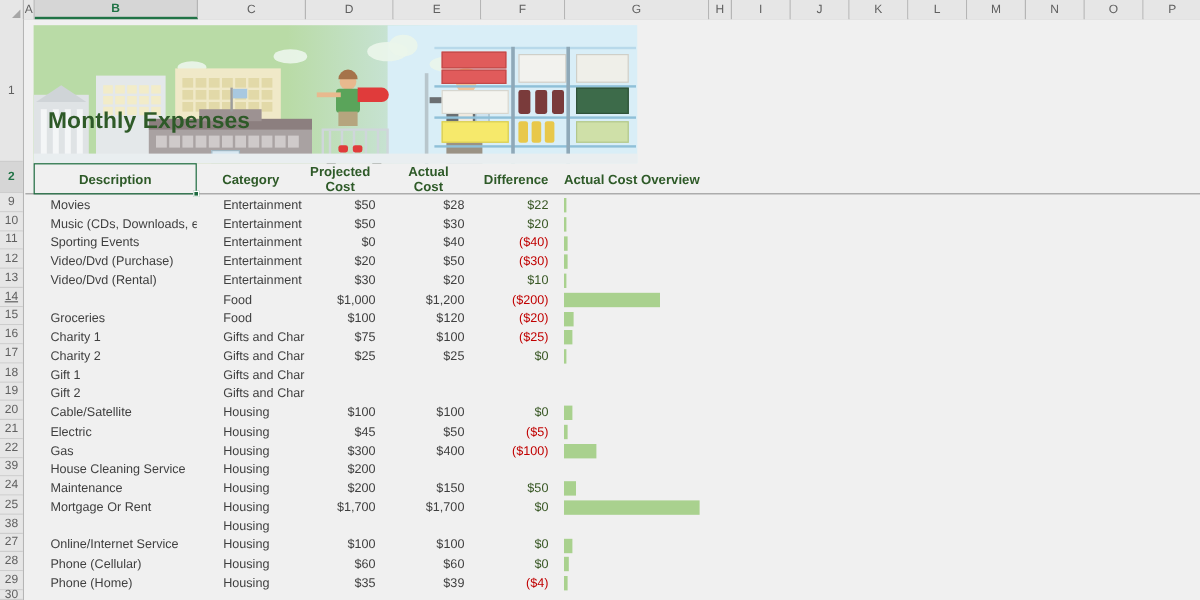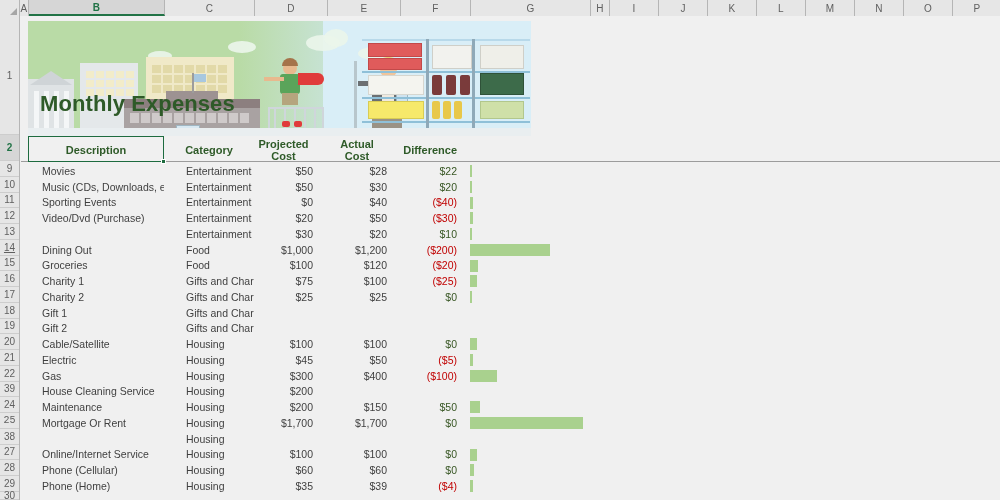--- a/index.html
+++ b/index.html
@@ -66,21 +66,21 @@
 
   
   #banner {
     position: absolute; left: 7px; top: 4px;
     width: 503px; height: 115px;
     overflow: hidden;
     background: linear-gradient(to right, #b9dba6 0%, #b9dba6 42%, #c6e2d0 58%, #d9eef7 70%, #d9eef7 100%);
   }
   #banner-title {
     position: absolute; left: 12px; top: 70px;
-    font-size: 22px; font-weight: bold; color: #2e5a28;
+    font-size: 19px; font-weight: bold; color: #2e5a28;
     letter-spacing: .1px; z-index: 9;
   }
 
   
   #thead {
     position: absolute; left: 0; top: 119px;
     width: 979px; height: 26px;
     border-bottom: 1px solid #9c9c9c;
   }
   .th {
@@ -180,21 +180,21 @@
       <div class="row-head" style="height: 15.75px;">15</div>
       <div class="row-head" style="height: 15.75px;">16</div>
       <div class="row-head" style="height: 15.75px;">17</div>
       <div class="row-head" style="height: 15.75px;">18</div>
       <div class="row-head" style="height: 15.75px;">19</div>
       <div class="row-head" style="height: 15.75px;">20</div>
       <div class="row-head" style="height: 15.75px;">21</div>
       <div class="row-head" style="height: 15.75px;">22</div>
       <div class="row-head" style="height: 15.75px;">39</div>
       <div class="row-head" style="height: 15.75px;">24</div>
-      <div class="row-head" style="height: 15.75px; font-family: Liberation Mono, monospace;">25</div>
+      <div class="row-head" style="height: 15.75px;">25</div>
       <div class="row-head" style="height: 15.75px;">38</div>
       <div class="row-head" style="height: 15.75px;">27</div>
       <div class="row-head" style="height: 15.75px;">28</div>
       <div class="row-head" style="height: 15.75px;">29</div>
       <div class="row-head" style="height: 8px;">30</div>
     </div>
 
   <div id="grid">
 
     <div id="banner">
@@ -330,20 +330,21 @@
 
       <div id="banner-title">Monthly Expenses</div>
     </div>
 
     <div id="thead">
         <div class="th c-desc ctr">Description</div>
         <div class="th c-cat ctr">Category</div>
         <div class="th c-proj rgt">Projected Cost</div>
         <div class="th c-act rgt">Actual Cost</div>
         <div class="th c-diff rgt">Difference</div>
+        <div class="th c-ovw lft">Actual Cost Overview</div>
       </div>
     <div id="sel-box">
       <span id="fill-handle"></span>
     </div>
 
     <div id="tbody">
         <div class="drow">
           <div class="cell c-desc ">Movies</div>
           <div class="cell c-cat ">Entertainment</div>
           <div class="cell c-proj rgt">$50</div>
@@ -377,30 +378,30 @@
           <div class="cell c-desc ">Video/Dvd (Purchase)</div>
           <div class="cell c-cat ">Entertainment</div>
           <div class="cell c-proj rgt">$20</div>
           <div class="cell c-act rgt">$50</div>
           <div class="cell c-diff rgt neg">($30)</div>
           <div class="barwrap c-ovw">
             <div class="bar" style="width: 3.32353px; background: rgb(169, 209, 142);"></div>
           </div>
         </div>
         <div class="drow">
+          <div class="cell c-desc ">Video/Dvd (Rental)</div>
           <div class="cell c-cat ">Entertainment</div>
           <div class="cell c-proj rgt">$30</div>
           <div class="cell c-act rgt">$20</div>
           <div class="cell c-diff rgt pos">$10</div>
           <div class="barwrap c-ovw">
             <div class="bar" style="width: 2px; background: rgb(169, 209, 142);"></div>
           </div>
         </div>
         <div class="drow">
-          <div class="cell c-desc ">Dining Out</div>
           <div class="cell c-cat ">Food</div>
           <div class="cell c-proj rgt">$1,000</div>
           <div class="cell c-act rgt">$1,200</div>
           <div class="cell c-diff rgt neg">($200)</div>
           <div class="barwrap c-ovw">
             <div class="bar" style="width: 79.7647px; background: rgb(169, 209, 142);"></div>
           </div>
         </div>
         <div class="drow">
           <div class="cell c-desc ">Groceries</div>

